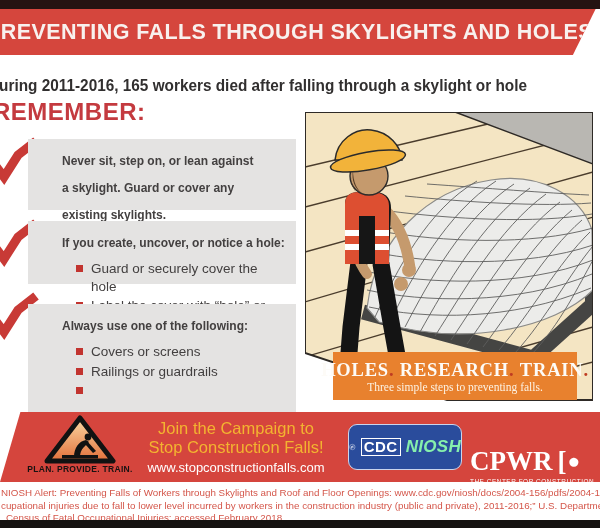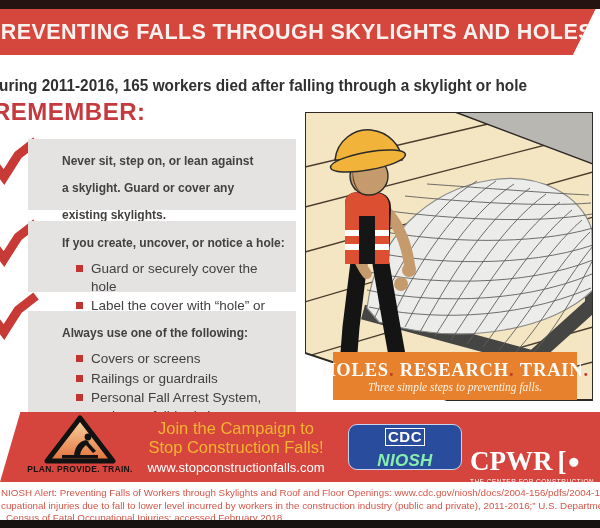--- a/index.html
+++ b/index.html
@@ -27,54 +27,54 @@
   }
   .remember{
     position:absolute;left:-7px;top:98px;color:#c43a3f;font-weight:bold;
     font-size:24px;letter-spacing:.5px;
   }
   
   .tipbox{position:absolute;left:28px;width:268px;background:#e4e3e2;box-sizing:border-box;
           padding:9px 10px 8px 34px;color:#434040;}
   .tipbox .tiptext{font-size:12px;line-height:27px;white-space:pre-line;font-weight:bold;}
   #tip1{top:139px;height:71px;}
-  #tip2{top:221px;height:71px;}
-  #tip3{top:311px;height:116px;}
+  #tip2{top:221px;height:63px;}
+  #tip3{top:304px;height:116px;}
   .bullets{margin-top:3px;}
   .bullet-row{display:flex;align-items:flex-start;margin:0 0 2px 14px;}
   .bullet-sq{flex:0 0 auto;width:7px;height:7px;background:#c2342f;margin:5px 8px 0 0;}
   .bullet-text{font-size:13.5px;line-height:17.5px;white-space:pre-line;}
   .check{position:absolute;left:-12px;width:54px;height:48px;}
   
   .illus{position:absolute;left:305px;top:112px;width:288px;height:293px;}
   
   .plan-box{
     position:absolute;left:333px;top:352px;width:244px;height:48px;background:#e8812e;
     display:flex;flex-direction:column;align-items:center;justify-content:center;
   }
   .plan-title{font-family:"Liberation Serif",serif;font-weight:bold;color:#fdfbf7;
     font-size:18.5px;letter-spacing:.8px;white-space:nowrap;line-height:20px;}
   .plan-title .dot{color:#bf3b22;}
-  .plan-sub{font-family:"Liberation Serif",serif;font-style:italic;color:#fdf3e4;
+  .plan-sub{font-family:"Liberation Serif",serif;color:#fdf3e4;
     font-size:11.5px;margin-top:1px;white-space:nowrap;}
   
   .footer-band{
     position:absolute;left:0;top:412px;width:600px;height:70px;background:#d5453d;
     clip-path:polygon(3.4% 0,100% 0,100% 100%,0 100%);
   }
   .tri-logo{position:absolute;left:44px;top:3px;}
   .tri-label{position:absolute;left:26px;top:52px;width:108px;text-align:center;
     color:#181212;font-weight:bold;font-size:8.5px;letter-spacing:.3px;white-space:nowrap;}
   .campaign{position:absolute;left:138px;top:7px;width:196px;text-align:center;}
   .campaign .gold{color:#f3b430;font-weight:normal;font-size:16.5px;line-height:18.5px;white-space:nowrap;}
   .campaign .url{color:#ffffff;font-weight:normal;font-size:13px;margin-top:4px;white-space:nowrap;}
   .cdc-badge{
     position:absolute;left:348px;top:12px;width:114px;height:46px;background:#2a4c9c;
     border:1px solid #c9d4ec;border-radius:9px;display:flex;align-items:center;
-    justify-content:center;gap:5px;box-sizing:border-box;flex-direction:column;
+    justify-content:center;gap:5px;box-sizing:border-box;
   }
   .cdc-label{color:#fff;font-weight:900;font-size:15px;letter-spacing:.5px;
     border:1.5px solid #fff;padding:0 2px;line-height:16px;}
   .niosh-label{color:#86efac;font-weight:900;font-style:italic;font-size:17px;letter-spacing:.3px;}
   .cpwr{position:absolute;left:470px;top:8px;width:128px;color:#fff;}
   .cpwr-name{font-family:"Liberation Serif",serif;font-weight:bold;font-size:27px;
     line-height:28px;white-space:nowrap;display:flex;align-items:center;margin-top:27px;}
   .cpwr-name .bracket{margin-left:5px;}
   .cpwr-name .disc{font-size:21px;margin-left:1px;}
   .cpwr-sub1{font-size:6.4px;letter-spacing:.55px;margin-top:3px;white-space:nowrap;}
@@ -137,22 +137,20 @@
       <div class="bullet-row">
         <span class="bullet-sq"></span>
         <span class="bullet-text">Covers or screens</span>
       </div>
       <div class="bullet-row">
         <span class="bullet-sq"></span>
         <span class="bullet-text">Railings or guardrails</span>
       </div>
       <div class="bullet-row">
         <span class="bullet-sq"></span>
-        <span class="bullet-text">Personal Fall Arrest System,
-such as a full-body harness</span>
       </div>
     </div>
   </div>
 
   <svg class="illus" viewBox="0 0 288 293">
     <defs>
       <clipPath id="illclip">
         <polygon points="0,0 288,0 288,288 142,288 0,241"></polygon>
       </clipPath>
     </defs>

